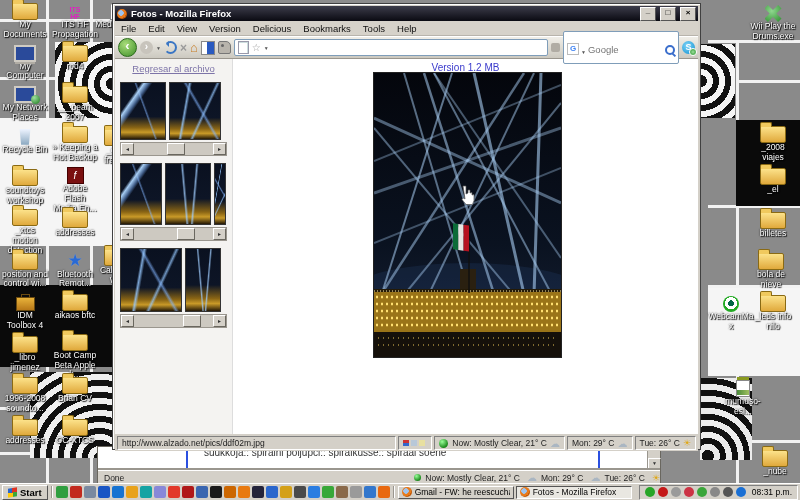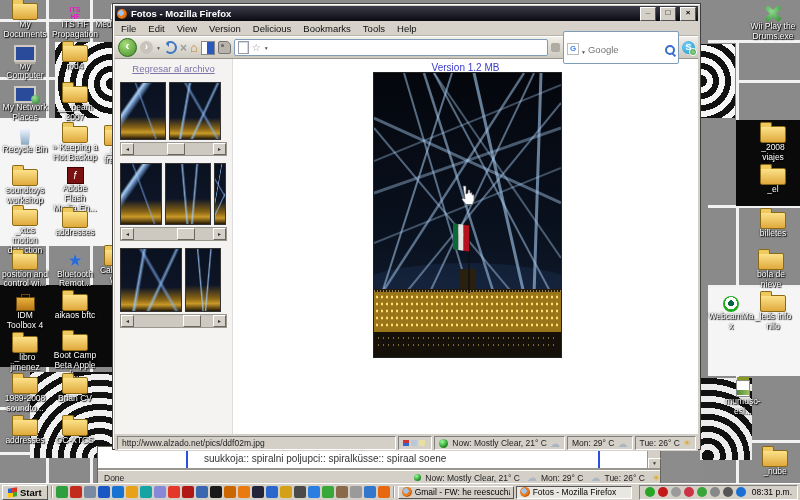--- a/index.html
+++ b/index.html
@@ -53,21 +53,21 @@
   .ic-jpg::before{content:"";position:absolute;left:0;right:0;top:-4px;height:3px;background:#8a9a20;}
   .ic-greenx{width:17px;height:17px;background:radial-gradient(circle at 40% 35%,#8fd88f,#2a8a2a);
     clip-path:polygon(20% 0,50% 30%,80% 0,100% 20%,70% 50%,100% 80%,80% 100%,50% 70%,20% 100%,0 80%,30% 50%,0 20%);}
   .ic-eye{width:16px;height:16px;border-radius:50%;
     background:radial-gradient(circle at 50% 45%,#064 0 3px,#fff 3px 6px,#2a2 6px);}
   .ic-toolbox{width:17px;height:12px;background:linear-gradient(#e8b23a,#b87818);border:1px solid #6a4a10;position:relative;}
   .ic-toolbox::before{content:"";position:absolute;top:-4px;left:4px;width:7px;height:3px;border:1px solid #6a4a10;border-bottom:none;}
   
   .bgwin{position:absolute;left:97px;top:446px;width:562px;height:37px;z-index:2;
     background:#fff;border:1px solid #6a675f;}
-  .bgtext{position:absolute;left:106px;top:6px;font-size:10px;color:#333;white-space:nowrap;}
+  .bgtext{position:absolute;left:106px;top:0;font-size:10px;color:#333;white-space:nowrap;}
   .bluerule{position:absolute;top:0;width:2px;height:23px;background:#2b50e0;}
   .bgscroll{position:absolute;right:0;top:0;width:12px;height:23px;background:#d4d0c8;border-left:1px solid #9a968e;}
   .bgscroll .sb{position:absolute;bottom:0;left:0;width:11px;height:10px;background:#d4d0c8;
     border:1px solid;border-color:#fff #6a675f #6a675f #fff;font-size:5px;color:#333;text-align:center;line-height:8px;}
   .bgstatus{position:absolute;left:0;right:0;bottom:0;height:13px;background:#d4d0c8;
     border-top:1px solid #fff;box-shadow:0 -2px 0 #9a968e;display:flex;align-items:center;font-size:8.5px;color:#222;}
   
   .ffwin{position:absolute;left:112px;top:3px;width:589px;height:447px;z-index:3;
     background:#d4d0c8;border:1px solid #404040;box-shadow:inset 1px 1px 0 #fff;padding:2px;box-sizing:border-box;}
   .titlebar{height:15px;display:flex;align-items:center;gap:4px;padding:0 2px;
@@ -270,21 +270,21 @@
       <div class="dicon">
         <span class="ico">
           <span class="ic-folder"></span>
         </span>
         <span class="dlabel">_libro jimenez</span>
       </div>
       <div class="dicon">
         <span class="ico">
           <span class="ic-folder"></span>
         </span>
-        <span class="dlabel">1989-2008 soundto...</span>
+        <span class="dlabel">1996-2008 soundto...</span>
       </div>
       <div class="dicon">
         <span class="ico">
           <span class="ic-folder"></span>
         </span>
         <span class="dlabel">addresses</span>
       </div>
     </div>
 
   <div class="dcol col2" style="left:52px;top:1px;">

